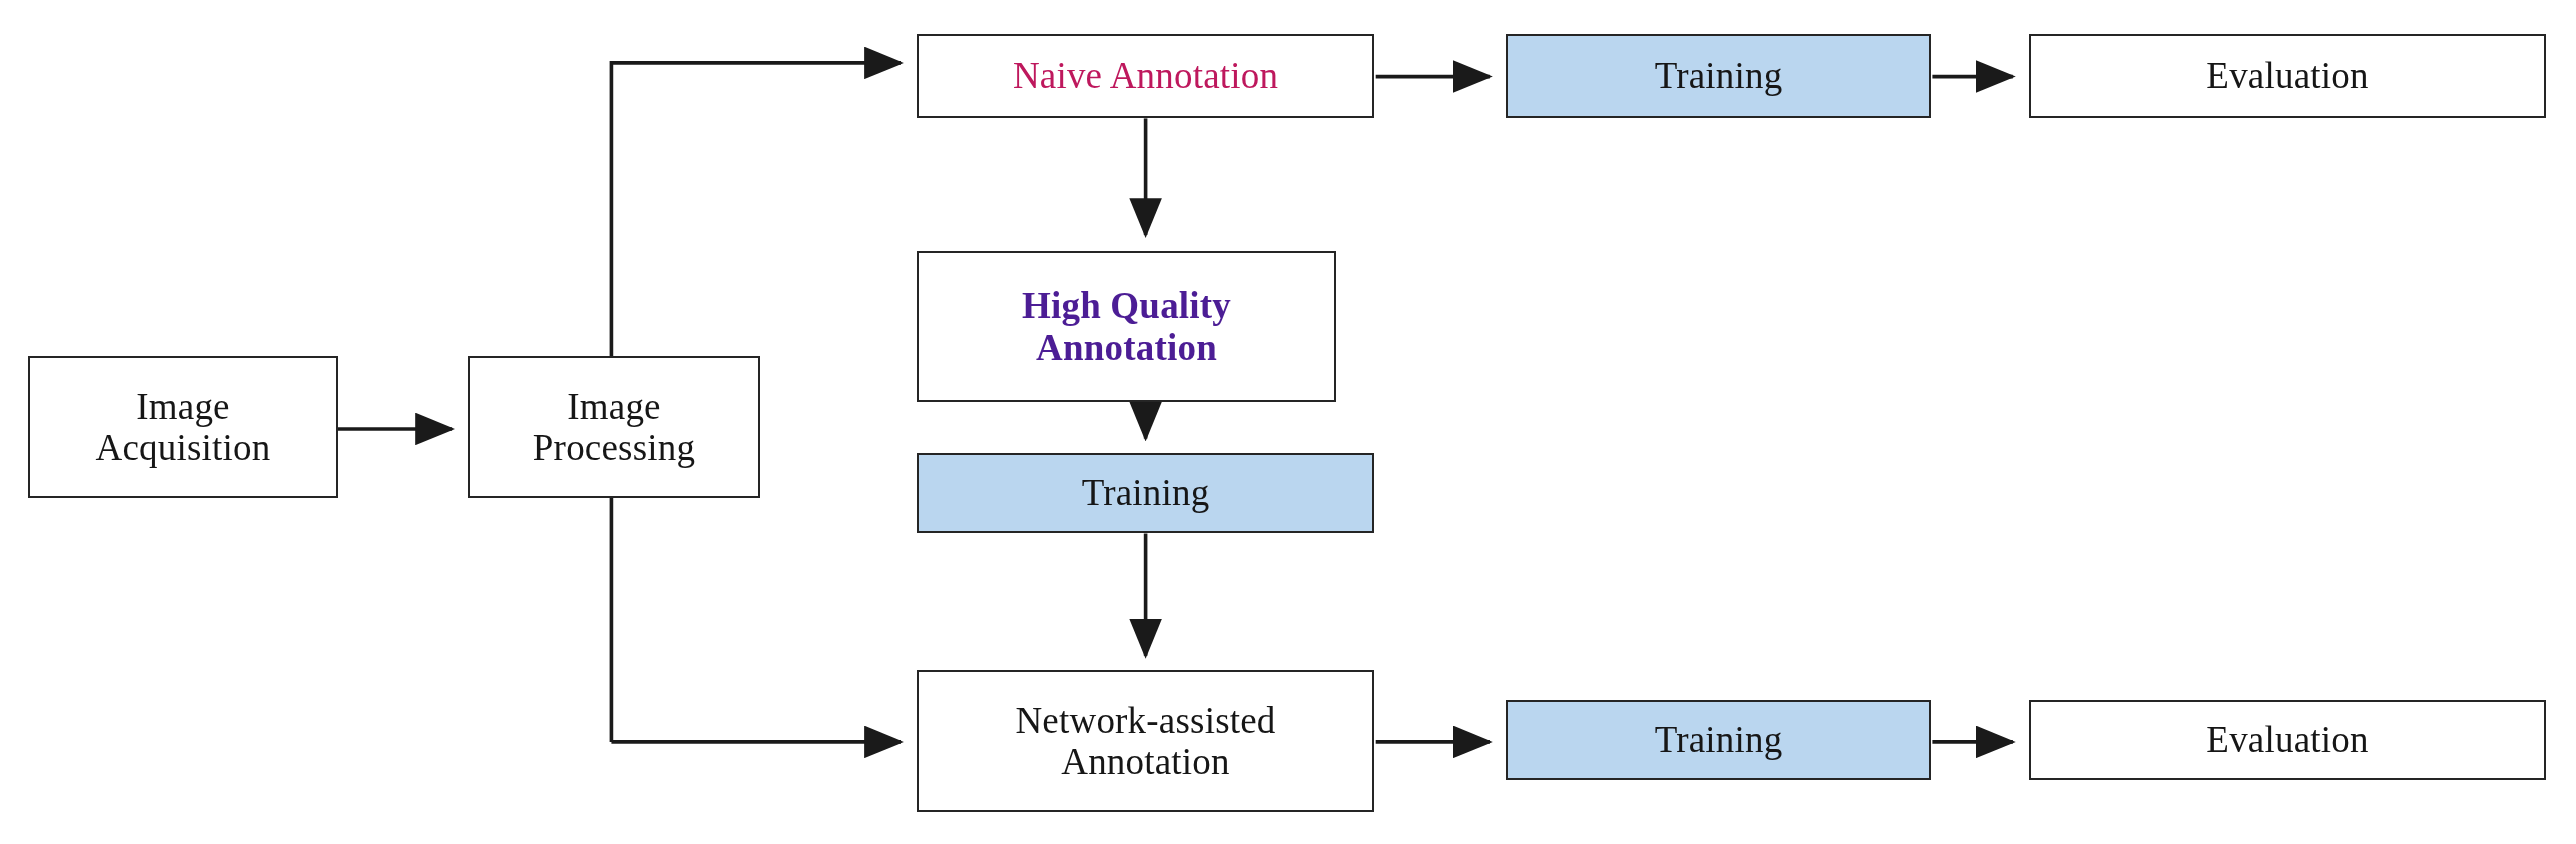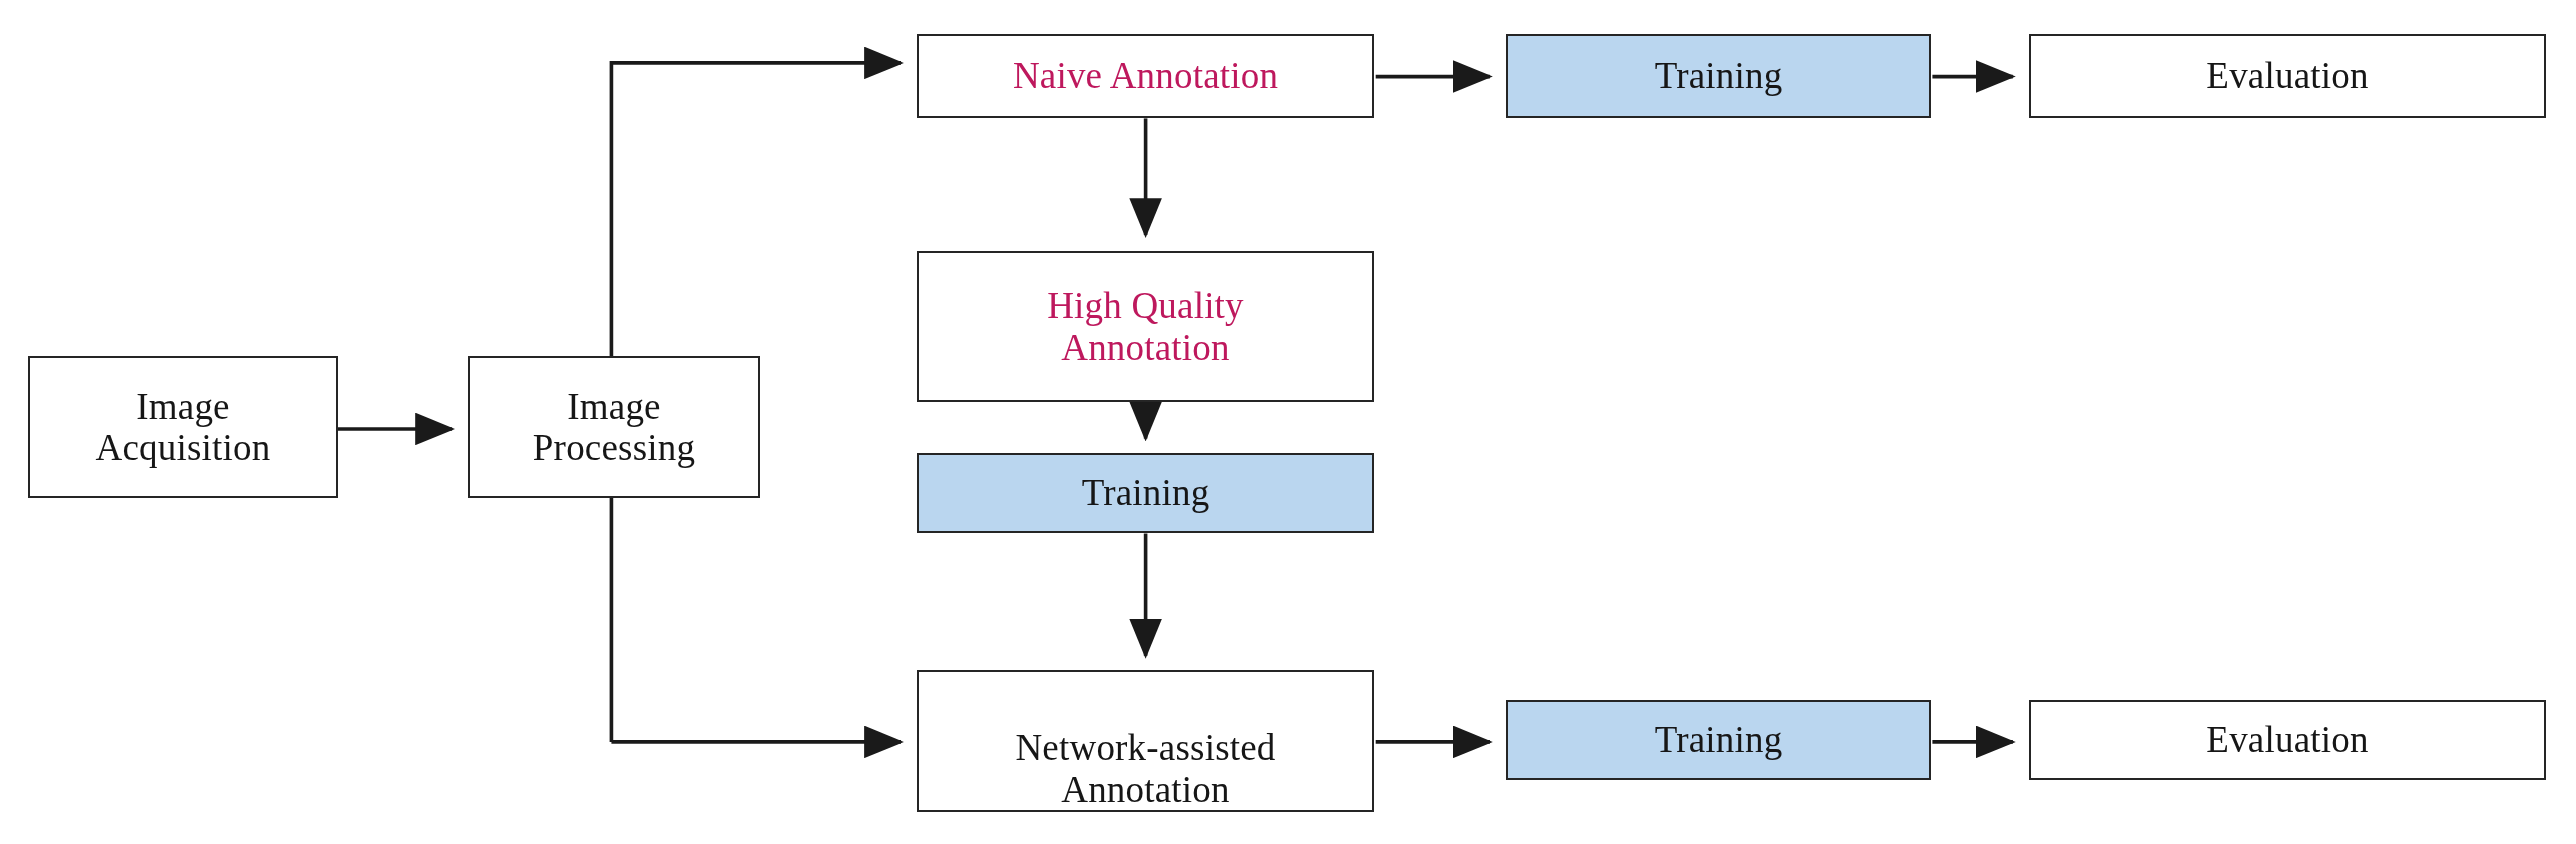--- a/index.html
+++ b/index.html
@@ -95,30 +95,30 @@
   </div>
 
   <div class="node" style="left: 1506px; top: 34px; width: 425px; height: 84px; border-color: rgb(37, 37, 37); color: rgb(22, 22, 22); background: rgb(186, 214, 239);">
     <span class="node-label">Training</span>
   </div>
 
   <div class="node" style="left: 2029px; top: 34px; width: 517px; height: 84px; border-color: rgb(37, 37, 37); color: rgb(22, 22, 22); background: rgb(255, 255, 255);">
     <span class="node-label">Evaluation</span>
   </div>
 
-  <div class="node" style="left: 917px; top: 251px; width: 457px; height: 151px; border-color: rgb(37, 37, 37); color: #be185d; background: rgb(255, 255, 255);">
+  <div class="node" style="left: 917px; top: 251px; width: 419px; height: 151px; border-color: rgb(37, 37, 37); color: #4c1d95; background: rgb(255, 255, 255); font-weight: bold;">
     <span class="node-label">High Quality
 Annotation</span>
   </div>
 
   <div class="node" style="left: 917px; top: 453px; width: 457px; height: 80px; border-color: rgb(37, 37, 37); color: rgb(22, 22, 22); background: rgb(186, 214, 239);">
     <span class="node-label">Training</span>
   </div>
 
-  <div class="node" style="left: 917px; top: 670px; width: 457px; height: 142px; border-color: rgb(37, 37, 37); color: rgb(22, 22, 22); background: rgb(255, 255, 255); align-items: flex-end;">
+  <div class="node" style="left: 917px; top: 670px; width: 457px; height: 142px; border-color: rgb(37, 37, 37); color: rgb(22, 22, 22); background: rgb(255, 255, 255);">
     <span class="node-label">Network-assisted
 Annotation</span>
   </div>
 
   <div class="node" style="left: 1506px; top: 700px; width: 425px; height: 80px; border-color: rgb(37, 37, 37); color: rgb(22, 22, 22); background: rgb(186, 214, 239);">
     <span class="node-label">Training</span>
   </div>
 
   <div class="node" style="left: 2029px; top: 700px; width: 517px; height: 80px; border-color: rgb(37, 37, 37); color: rgb(22, 22, 22); background: rgb(255, 255, 255);">
     <span class="node-label">Evaluation</span>

